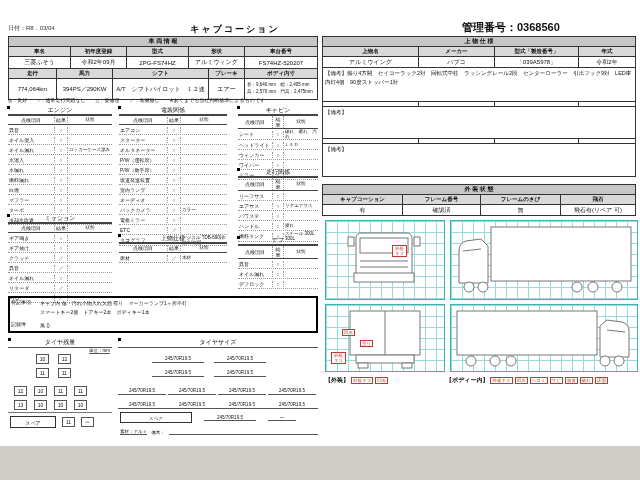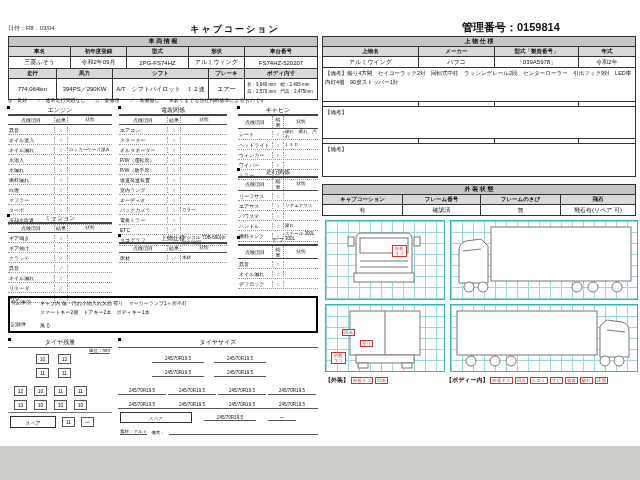--- a/index.html
+++ b/index.html
@@ -95,21 +95,21 @@
   .chips-inline .chip{margin-right:2px;font-weight:normal;}
   .bottomstrip{left:0;top:446px;width:640px;height:34px;background:#cfcdc8;}
 </style>
 </head>
 <body>
 
 <div id="page">
 
   <div class="abs hdr-date">日付：R8．03/04</div>
   <div class="abs hdr-title">キャブコーション</div>
-  <div class="abs hdr-ctrl">管理番号：0159814</div>
+  <div class="abs hdr-ctrl">管理番号：0368560</div>
 
   <div class="abs vi">
     <div class="bar">車 両 情 報</div>
     <div class="trow th">
       <div class="wa">車名</div>
       <div class="wb">初年度登録</div>
       <div class="wc">型式</div>
       <div class="wd">形状</div>
       <div class="we">車台番号</div>
     </div>

